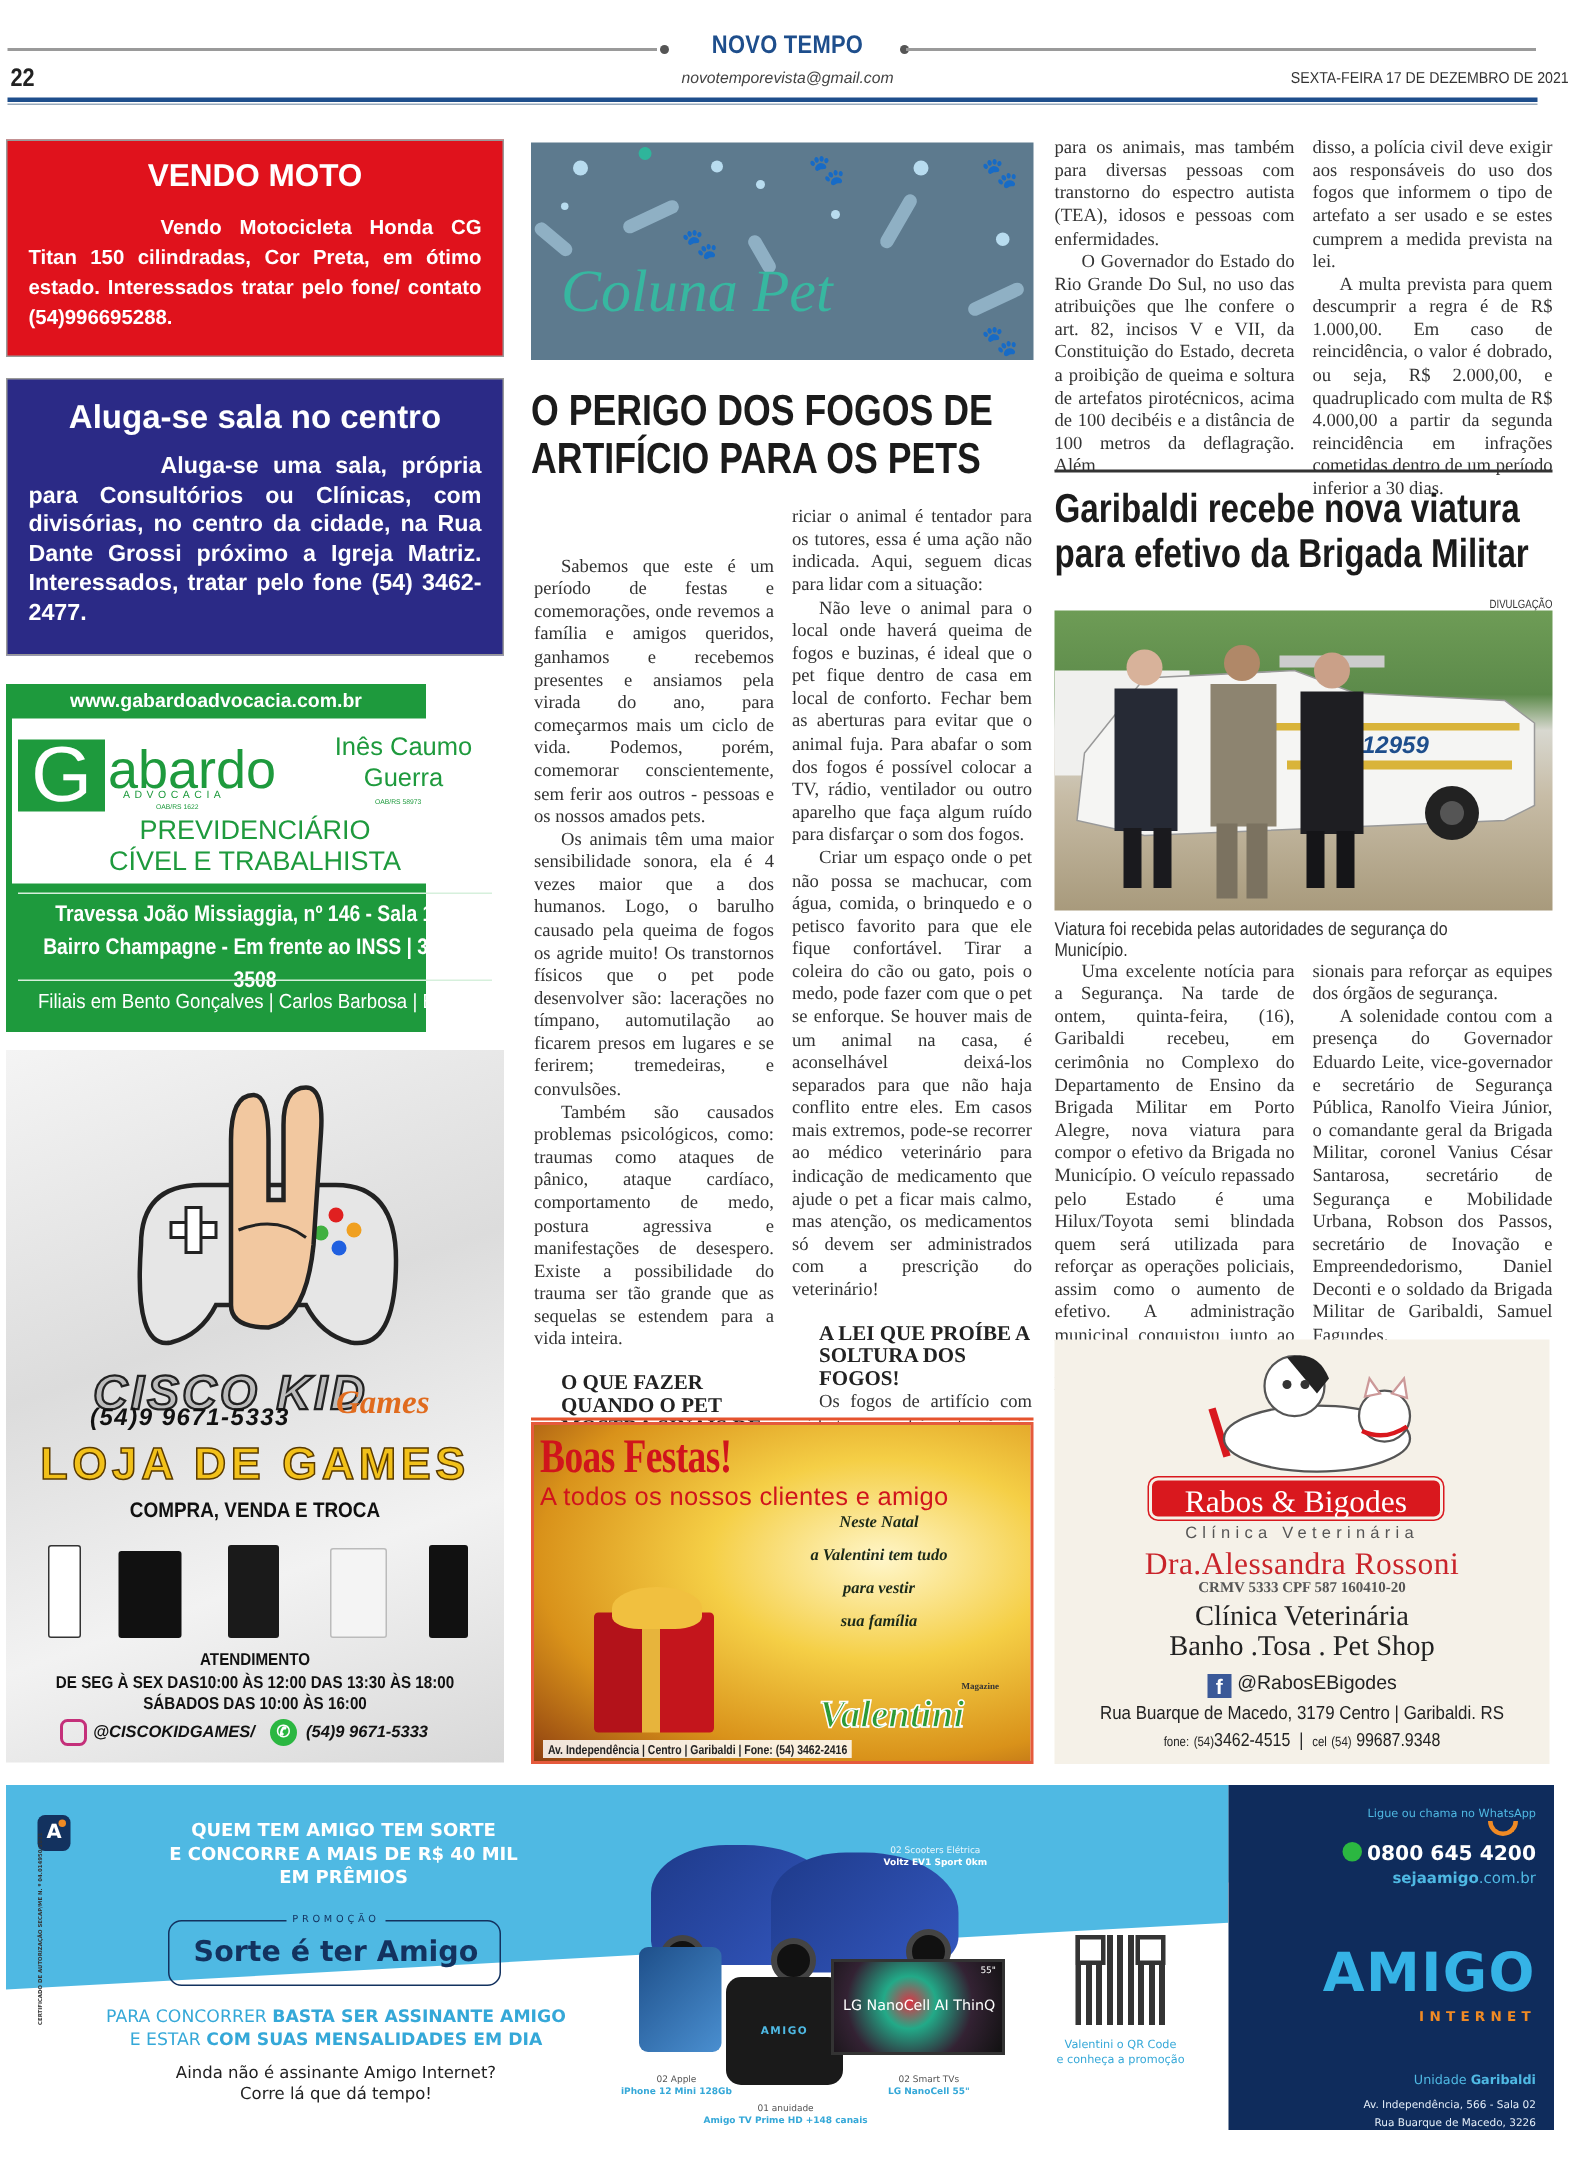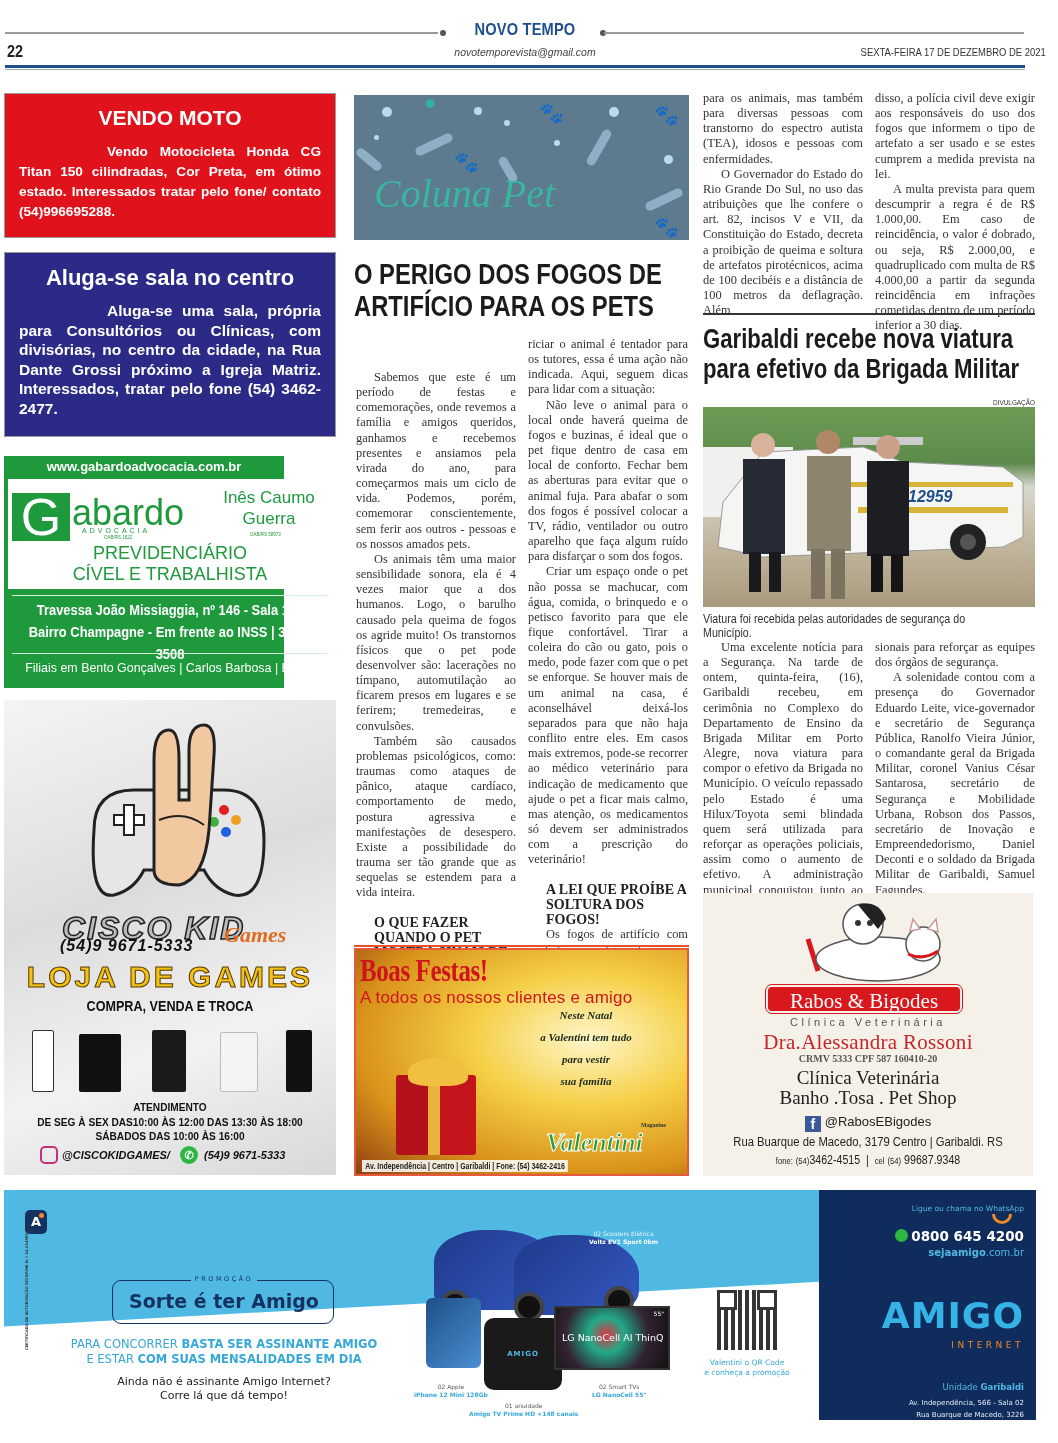--- a/index.html
+++ b/index.html
@@ -152,21 +152,21 @@
   .am-qr-cap { position: absolute; left: 690px; top: 168px; width: 106px; text-align: center; font-size: 7.5px; line-height: 10px; color: #35a8d8; }
   .am-dark { position: absolute; left: 815px; top: 0; width: 217px; height: 230px; background: #0f2c5c; color: #fff; text-align: right; padding-right: 12px; }
   .am-strip { position: absolute; left: 811px; top: 0; width: 4px; height: 65px; background: #4fb9e3; }
   .am-ligue { position: absolute; right: 12px; top: 14px; font-size: 7.5px; color: #4fb9e3; }
   .am-smile { position: absolute; right: 24px; top: 24px; width: 20px; height: 10px; border: 3px solid #f08a24; border-top: none; border-radius: 0 0 12px 12px; }
   .am-phone-no { position: absolute; right: 12px; top: 38px; font-size: 13.5px; font-weight: bold; white-space: nowrap; }
   .am-wa-icon { display: inline-block; width: 13px; height: 13px; border-radius: 50%; background: #2bb741; vertical-align: -1px; margin-right: 3px; }
   .am-site { position: absolute; right: 12px; top: 57px; font-size: 10px; color: #4fb9e3; }
   .am-site b { font-weight: bold; }
   .am-logo { position: absolute; right: 12px; top: 105px; font-size: 36px; font-weight: bold; color: #35b3e6; letter-spacing: 1px; }
-  .am-logo-sub { position: absolute; right: 12px; top: 150px; font-size: 9px; font-weight: normal; color: #f08a24; letter-spacing: 3.5px; }
+  .am-logo-sub { position: absolute; right: 12px; top: 150px; font-size: 9px; font-weight: bold; color: #f08a24; letter-spacing: 3.5px; }
   .am-unidade { position: absolute; right: 12px; top: 192px; font-size: 8.5px; color: #4fb9e3; }
   .am-unidade b { color: #4fb9e3; font-weight: bold; }
   .am-addr { position: absolute; right: 12px; top: 207px; font-size: 7px; line-height: 12px; color: #e3edf7; white-space: nowrap; }
 </style>
 </head>
 <body>
 
 <header class="masthead">
   <div class="mh-line left"></div>
   <div class="mh-dot" style="left:440px"></div>
@@ -383,20 +383,25 @@
   <div class="rb-addr">Rua Buarque de Macedo, 3179   Centro |  Garibaldi. RS</div>
   <div class="rb-fone">
     <small>fone:</small> <small>(54)</small><span>3462-4515</span> &nbsp;|&nbsp; <small>cel</small> <small>(54)</small> <span>99687.9348</span>
   </div>
 </section>
 
 <section class="amigo">
   <div class="am-blue"></div>
   <div class="am-app">A</div>
   <div class="am-cert">CERTIFICADO DE AUTORIZAÇÃO SECAP/ME N. º 04.014950/2021</div>
+  <div class="am-head">
+    <div>QUEM TEM AMIGO TEM SORTE</div>
+    <div>E CONCORRE A MAIS DE R$ 40 MIL</div>
+    <div>EM PRÊMIOS</div>
+  </div>
   <div class="am-promo-box">
     <div class="am-promo-lbl"><span>PROMOÇÃO</span></div>
     <div class="am-promo-txt">Sorte é ter Amigo</div>
   </div>
   <div class="am-basta">
     <div><span>PARA CONCORRER </span><b>BASTA SER ASSINANTE AMIGO</b></div>
     <div><span>E ESTAR </span><b>COM SUAS MENSALIDADES EM DIA</b></div>
   </div>
   <div class="am-ainda">
     <div>Ainda não é assinante Amigo Internet?</div>

